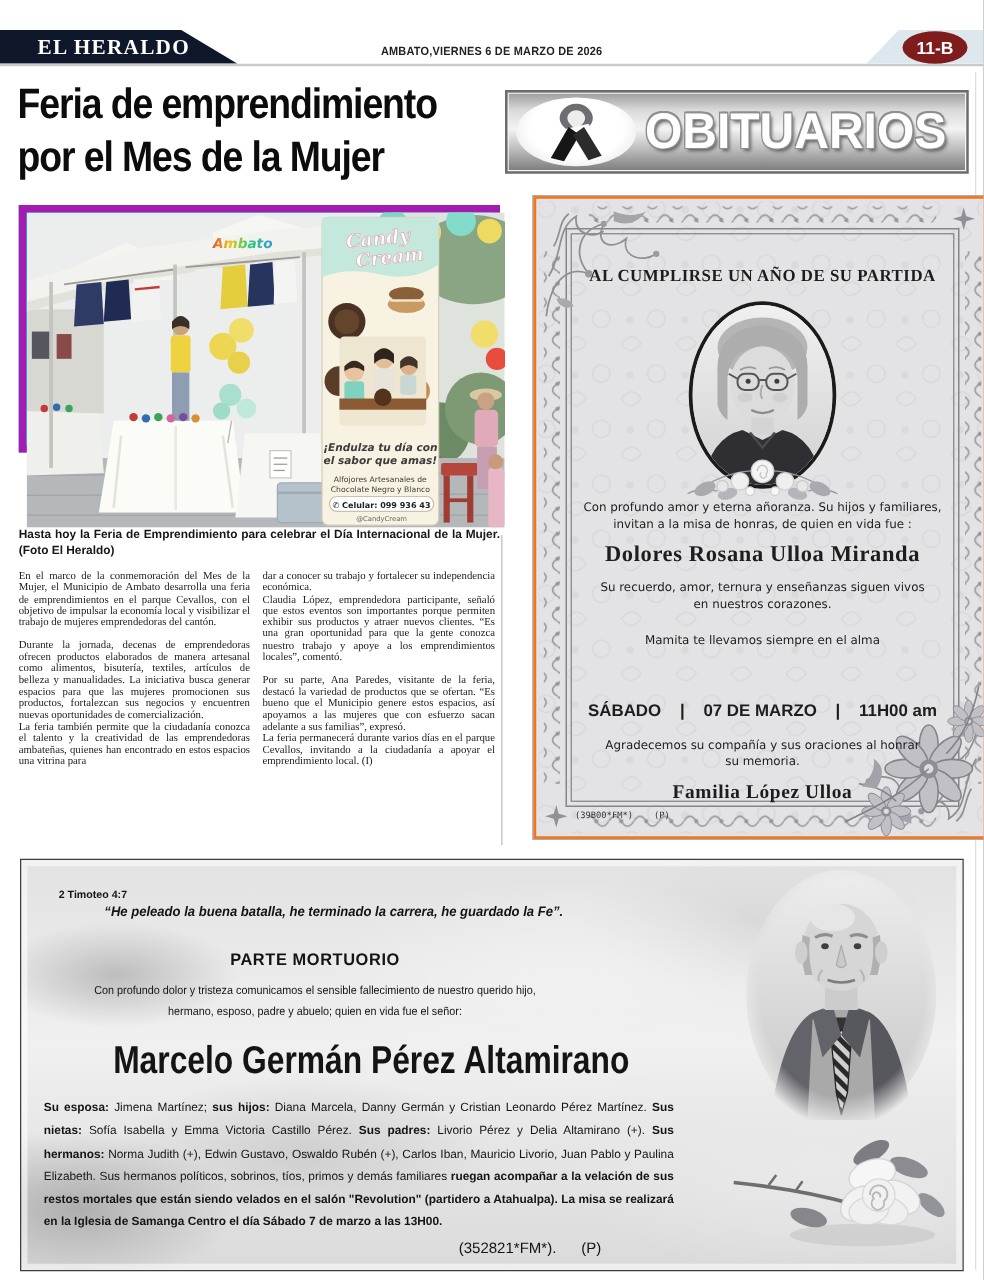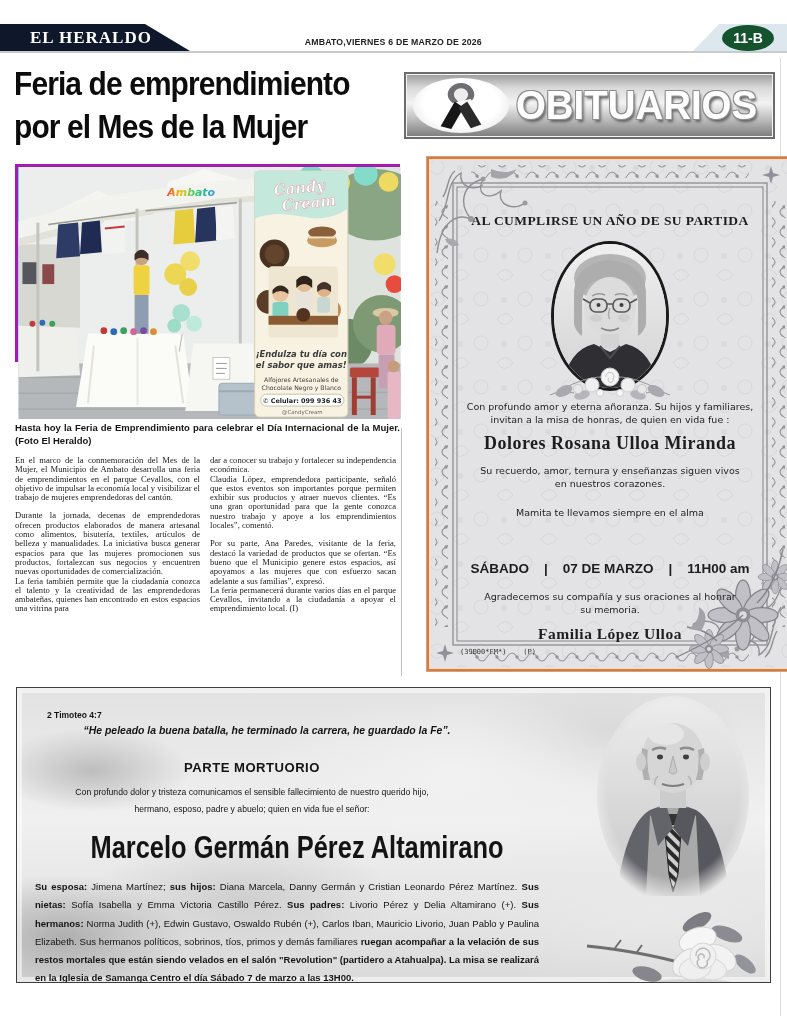--- a/index.html
+++ b/index.html
@@ -9,30 +9,30 @@
   .strip{position:absolute;left:0;top:24px;width:787px;height:27px;border-bottom:2px solid #c7cbcd;}
   .flag{position:absolute;left:0;top:0;width:192px;height:27px;background:#0f172a;
         clip-path:polygon(0 0,145px 0,190px 100%,0 100%);
         display:flex;align-items:center;padding-left:30px;box-sizing:border-box;}
   .flag span{color:#fff;font-weight:bold;font-size:17px;letter-spacing:1px;font-family:"Liberation Serif",serif;}
   .dateline{position:absolute;left:0;right:0;top:7px;text-align:center;}
   .dateline span{display:inline-block;font-family:"Liberation Sans",sans-serif;font-size:9.5px;
         font-weight:bold;color:#222;transform:scaleX(.92);letter-spacing:.2px;}
   .corner-wedge{position:absolute;right:0;top:0;width:100px;height:27px;background:#dde8ee;
         clip-path:polygon(32px 0,100% 0,100% 100%,6px 100%);}
-  .page-badge{position:absolute;right:13px;top:1px;width:52px;height:26px;background:#14532d;
+  .page-badge{position:absolute;right:13px;top:1px;width:52px;height:26px;background:#7f1d1d;
         border-radius:50%;display:flex;align-items:center;justify-content:center;
         color:#fff;font-family:"Liberation Sans",sans-serif;font-weight:bold;font-size:14px;}
   .right-rule{position:absolute;left:780px;top:58px;width:1px;height:958px;background:#dedede;}
   
   .headline{position:absolute;left:14px;top:62px;width:450px;transform:scaleX(.88);transform-origin:0 0;
         font-family:"Liberation Sans",sans-serif;font-weight:bold;font-size:34px;line-height:43px;
         letter-spacing:-1px;color:#0c0c0c;}
   
-  .photo{position:absolute;left:15px;top:164px;width:385px;height:198px;border:3px solid #a21caf;
+  .photo{position:absolute;left:15px;top:164px;width:385px;height:198px;border:6px solid #a21caf;
         box-sizing:border-box;background:#0ea5e9;}
   .caption{position:absolute;left:15px;top:422px;width:385px;font-family:"Liberation Sans",sans-serif;
         font-size:9.5px;font-weight:bold;line-height:12.5px;color:#161616;text-align:justify;}
   
   .textcol{position:absolute;top:456px;height:222px;font-size:8.6px;line-height:9.3px;
         text-align:justify;color:#1a1a1a;}
   .col-a{left:15px;width:185px;}
   .col-b{left:210px;width:186px;}
   .textcol p{margin:0;}
   .col-a p:nth-child(1){margin-bottom:9px;}
@@ -64,21 +64,21 @@
   .m-name{top:276px;font-family:"Liberation Serif",serif;font-weight:bold;font-size:18px;letter-spacing:.5px;}
   .m-tribute{top:308px;}
   .m-devotion{top:350px;}
   .m-church{top:372px;font-family:"Liberation Serif",serif;font-weight:bold;font-size:13.5px;letter-spacing:1px;}
   .m-schedule{top:404px;font-family:Liberation Sans, sans-serif;font-weight:bold;font-size:13.5px;white-space:pre;}
   .m-thanks{top:434px;}
   .m-family{top:468px;font-family:"Liberation Serif",serif;font-weight:bold;font-size:15.5px;letter-spacing:.5px;}
   .m-code{position:absolute;left:33px;top:491px;font-family:"DejaVu Sans Mono",monospace;font-size:7px;
         color:#333;white-space:pre;}
   
-  .mort{position:absolute;left:16px;top:687px;width:755px;height:296px;box-sizing:border-box;
+  .mort{position:absolute;left:16px;top:687px;width:755px;height:330px;box-sizing:border-box;
         border:1px solid #3e3e3e;overflow:hidden;
         background:
           radial-gradient(140px 60px at 10% 28%,#bdbdbd 0%,rgba(189,189,189,0) 70%),
           radial-gradient(180px 90px at 6% 85%,#aeaeae 0%,rgba(174,174,174,0) 70%),
           radial-gradient(220px 90px at 30% 72%,#cfcfcf 0%,rgba(207,207,207,0) 70%),
           radial-gradient(260px 110px at 58% 30%,#f1f1f1 0%,rgba(241,241,241,0) 75%),
           radial-gradient(300px 120px at 85% 75%,#e9e9e9 0%,rgba(233,233,233,0) 70%),
           radial-gradient(200px 80px at 78% 15%,#d9d9d9 0%,rgba(217,217,217,0) 70%),
           linear-gradient(180deg,#e2e2e2 0%,#f0f0f0 45%,#dadada 100%);
         box-shadow:inset 0 0 0 5px rgba(255,255,255,.55);padding-left:28px;}

